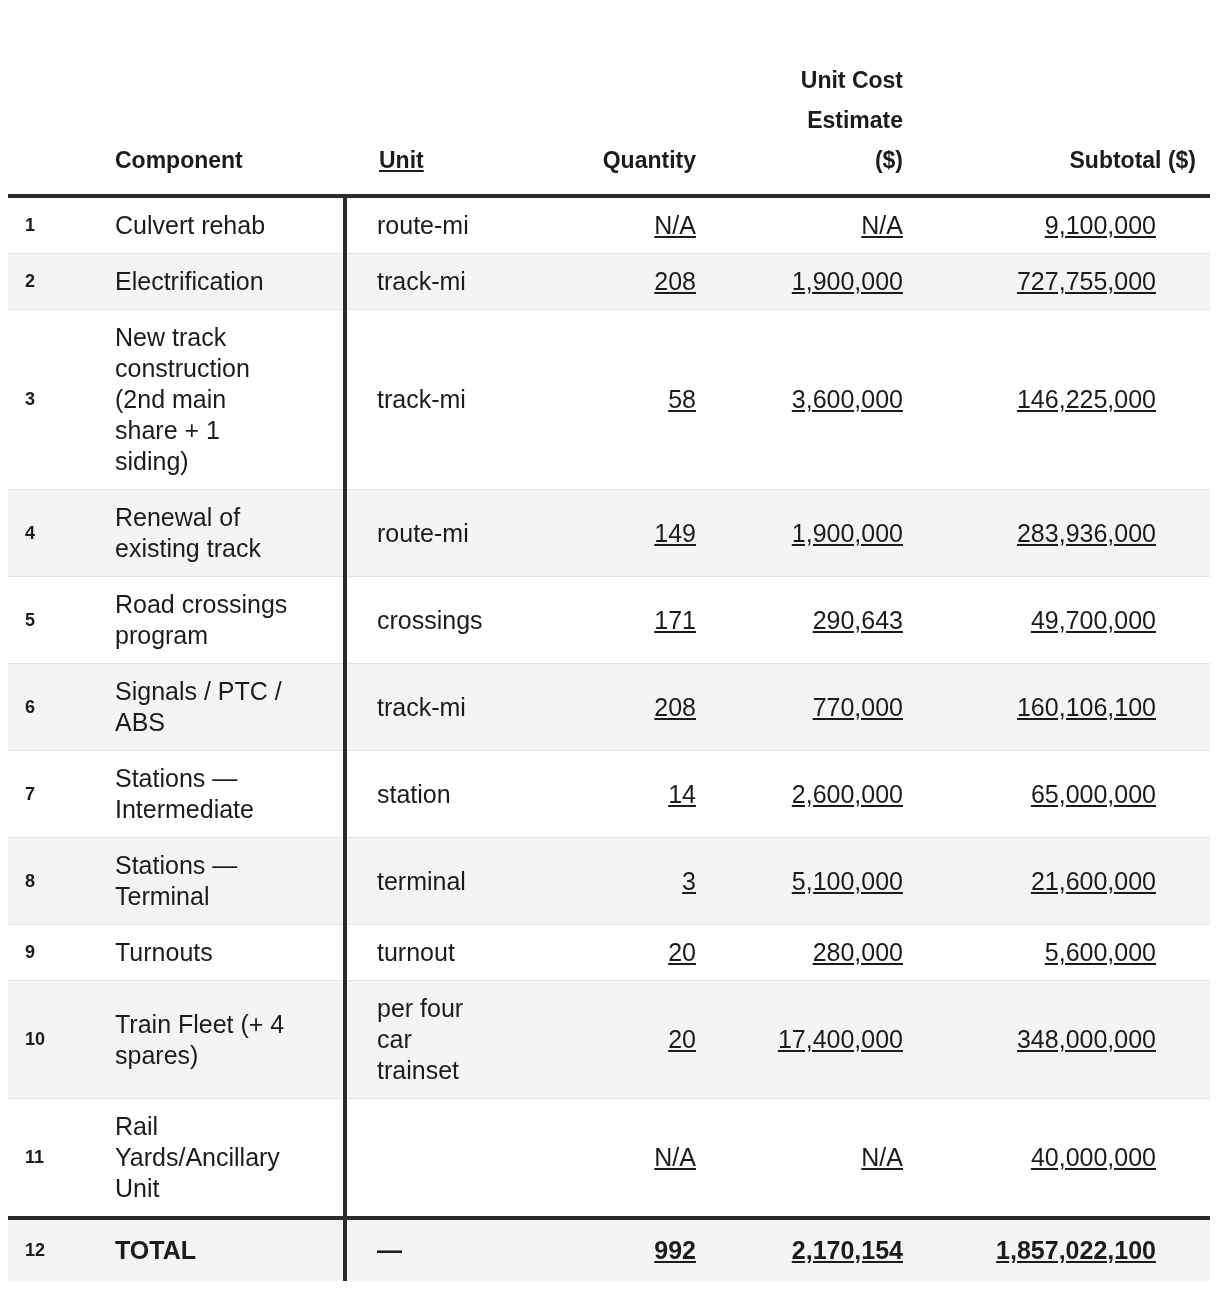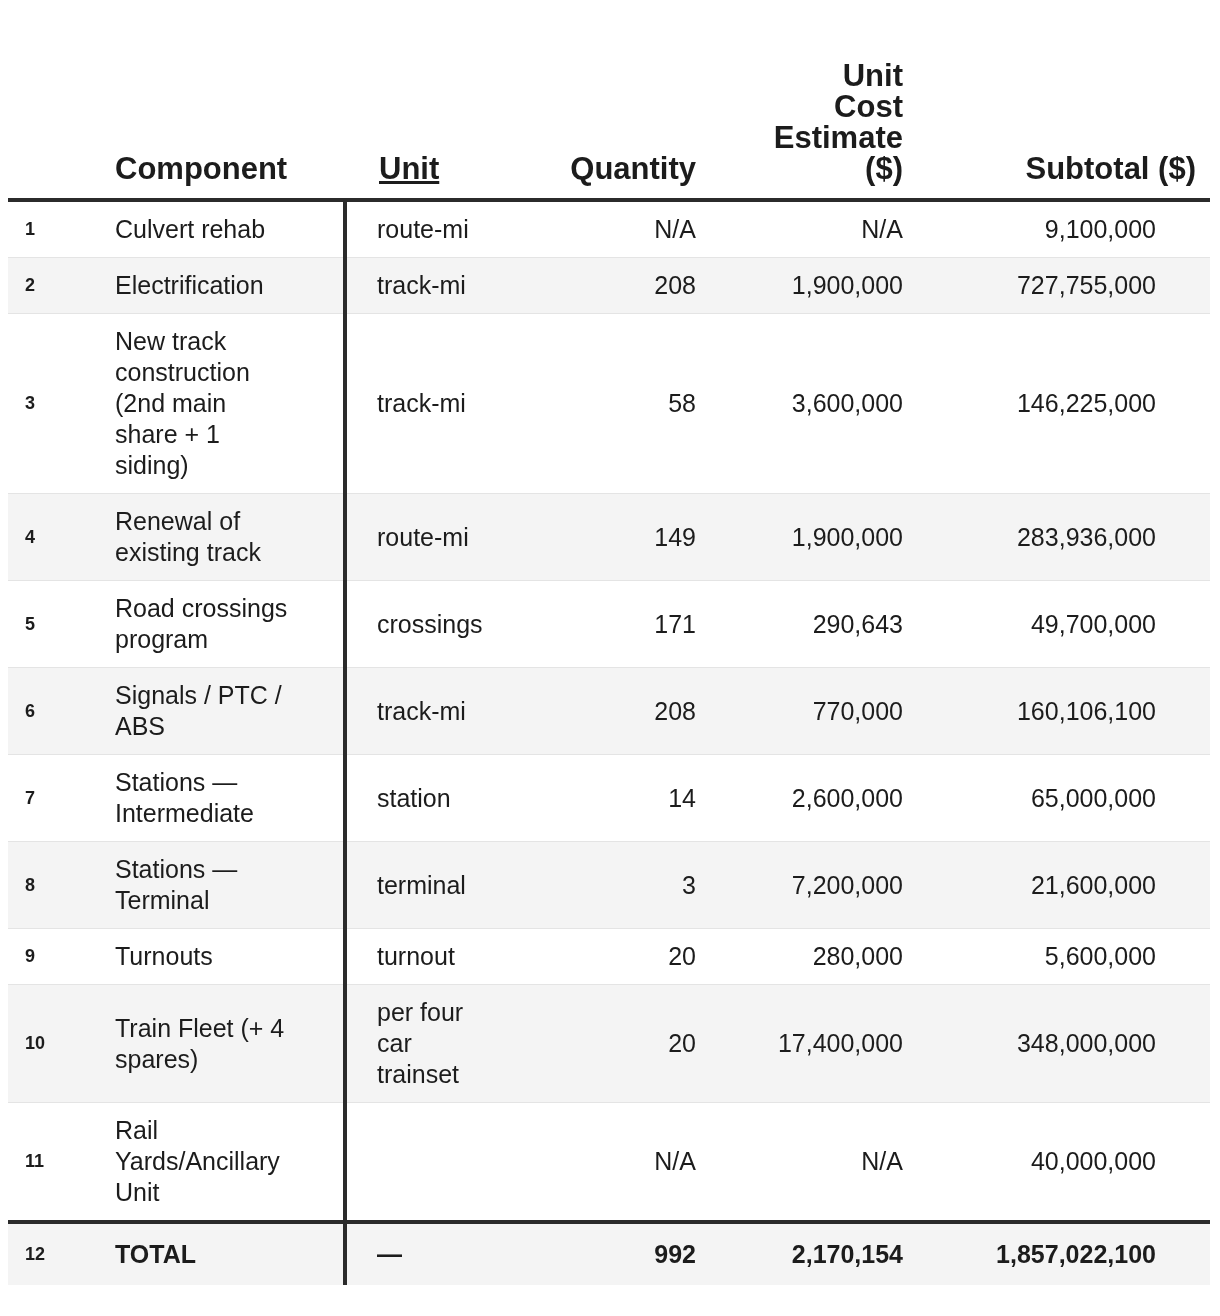--- a/index.html
+++ b/index.html
@@ -32,22 +32,22 @@
   col.w-num{width:92px;}
   col.w-comp{width:245px;}
   col.w-unit{width:160px;}
   col.w-qty{width:205px;}
   col.w-cost{width:207px;}
   col.w-sub{width:293px;}
 
   thead th{
     vertical-align:bottom;
     font-weight:700;
-    font-size:31px;
-    line-height:31px;
+    font-size:23px;
+    line-height:40px;
     padding:34px 14px 14px 14px;
     border-bottom:4px solid var(--rule-dark);
     text-align:left;
     color:var(--ink);
   }
   thead th.c-comp{padding-left:15px;}
   thead th.c-unit{padding-left:34px;text-decoration:underline;}
   thead th.num{text-align:right;}
   thead th.c-sub{padding-right:14px;}
   .hdr-constrain{display:inline-block;max-width:130px;}
@@ -68,21 +68,21 @@
     padding-right:6px;
     font-size:18px;
     font-weight:700;
   }
   td.c-comp{padding-left:15px;padding-right:50px;}
   td.c-unit{
     border-left:4px solid var(--rule-dark);
     padding-left:30px;
     padding-right:6px;
   }
-  td.num{text-align:right;}
+  td.num{text-align:right;text-decoration:underline;}
   td.c-qty{padding-right:14px;}
   td.c-cost{padding-right:14px;}
   td.c-sub{padding-right:54px;}
 
   tbody tr.total td{
     border-top:4px solid var(--rule-dark);
     font-weight:700;
     padding-top:15px;
     padding-bottom:15px;
   }
@@ -177,21 +177,21 @@
           <td class="c-unit">station</td>
           <td class="c-qty num">14</td>
           <td class="c-cost num">2,600,000</td>
           <td class="c-sub num">65,000,000</td>
         </tr>
         <tr class="stripe">
           <td class="c-num">8</td>
           <td class="c-comp">Stations — Terminal</td>
           <td class="c-unit">terminal</td>
           <td class="c-qty num">3</td>
-          <td class="c-cost num">7,200,000</td>
+          <td class="c-cost num">5,100,000</td>
           <td class="c-sub num">21,600,000</td>
         </tr>
         <tr>
           <td class="c-num">9</td>
           <td class="c-comp">Turnouts</td>
           <td class="c-unit">turnout</td>
           <td class="c-qty num">20</td>
           <td class="c-cost num">280,000</td>
           <td class="c-sub num">5,600,000</td>
         </tr>

